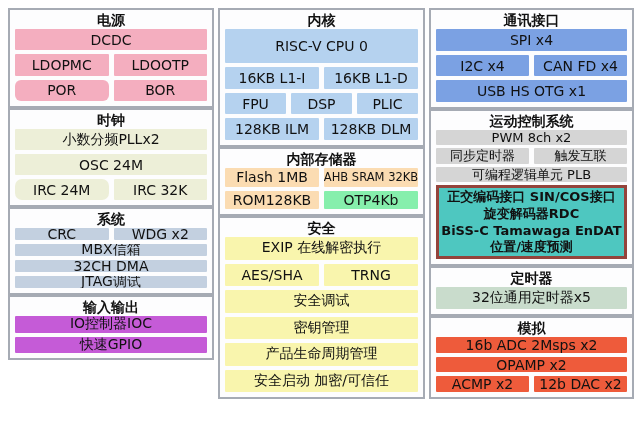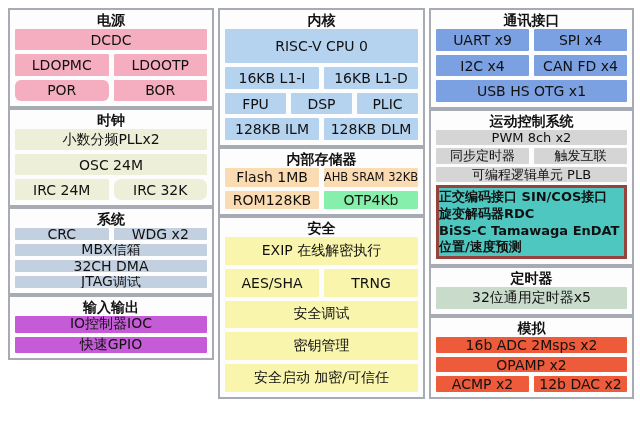--- a/index.html
+++ b/index.html
@@ -29,21 +29,21 @@
   .row.tall{flex:1.6;}
   .cell{
     flex:1;display:flex;align-items:center;justify-content:center;
     font-size:14px;border-radius:1px;white-space:nowrap;overflow:hidden;
   }
   .cell.small{font-size:11.5px;text-align:right;}
   .g-motion .rows{gap:3px;}
   .g-motion .cell{font-size:13px;}
   .highlight{
     flex:4.4;border:3px solid;display:flex;flex-direction:column;
-    justify-content:space-evenly;min-height:0;
+    justify-content:space-evenly;text-align:center;min-height:0;
   }
   .hline{font-size:13px;font-weight:bold;line-height:1.2;white-space:nowrap;}
 </style>
 </head>
 <body>
 
 <div class="wrap">
   <div class="col col-left">
       <div class="group g-power">
         <div class="gtitle">电源</div>
@@ -64,22 +64,22 @@
       <div class="group g-clock">
         <div class="gtitle">时钟</div>
         <div class="rows">
           <div class="row">
             <div class="cell" style="background: rgb(237, 239, 216);">小数分频PLLx2</div>
           </div>
           <div class="row">
             <div class="cell" style="background: rgb(237, 239, 216);">OSC 24M</div>
           </div>
           <div class="row">
-            <div class="cell" style="background: rgb(237, 239, 216);">IRC 24M</div>
-            <div class="cell" style="background: rgb(237, 239, 216); border-radius: 7px;">IRC 32K</div>
+            <div class="cell" style="background: rgb(237, 239, 216); border-radius: 7px;">IRC 24M</div>
+            <div class="cell" style="background: rgb(237, 239, 216);">IRC 32K</div>
           </div>
         </div>
       </div>
       <div class="group g-system">
         <div class="gtitle">系统</div>
         <div class="rows">
           <div class="row">
             <div class="cell" style="background: rgb(195, 208, 224);">CRC</div>
             <div class="cell" style="background: rgb(195, 208, 224);">WDG x2</div>
           </div>
@@ -151,31 +151,33 @@
             <div class="cell" style="background: rgb(249, 245, 173);">AES/SHA</div>
             <div class="cell" style="background: rgb(249, 245, 173);">TRNG</div>
           </div>
           <div class="row">
             <div class="cell" style="background: rgb(249, 245, 173);">安全调试</div>
           </div>
           <div class="row">
             <div class="cell" style="background: rgb(249, 245, 173);">密钥管理</div>
           </div>
           <div class="row">
+            <div class="cell" style="background: rgb(249, 245, 173);">产品生命周期管理</div>
+          </div>
+          <div class="row">
             <div class="cell" style="background: rgb(249, 245, 173);">安全启动 加密/可信任</div>
           </div>
         </div>
       </div>
     </div>
   <div class="col col-right">
       <div class="group g-comm">
         <div class="gtitle">通讯接口</div>
         <div class="rows">
           <div class="row">
-            <div class="cell" style="background: rgb(123, 161, 227);">UART x9</div>
             <div class="cell" style="background: rgb(123, 161, 227);">SPI x4</div>
           </div>
           <div class="row">
             <div class="cell" style="background: rgb(123, 161, 227);">I2C x4</div>
             <div class="cell" style="background: rgb(123, 161, 227);">CAN FD x4</div>
           </div>
           <div class="row">
             <div class="cell" style="background: rgb(123, 161, 227);">USB HS OTG x1</div>
           </div>
         </div>

